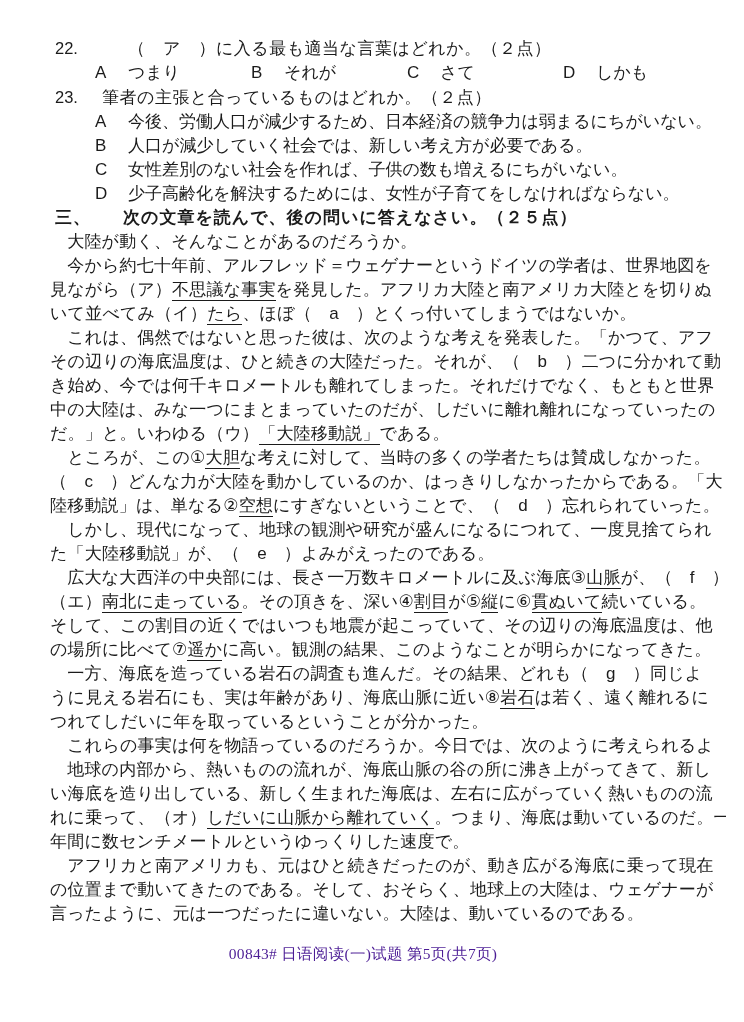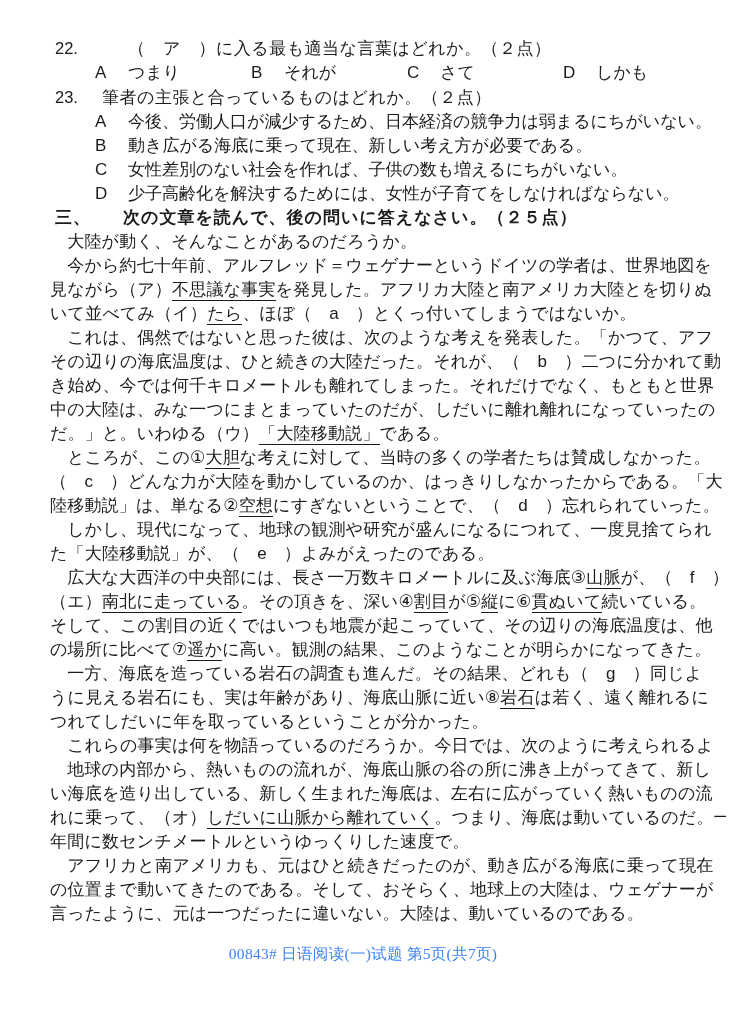--- a/index.html
+++ b/index.html
@@ -26,21 +26,21 @@
 
   .sec-head{display:flex;font-weight:700;letter-spacing:1px;}
   .secnum{flex:none;width:68px;padding-left:5px;}
 
   .pline{height:24px;white-space:nowrap;letter-spacing:0.2px;}
   .ul{border-bottom:1.3px solid #1b1b1b;padding-bottom:0.5px;}
 
   .footer{
     position:absolute;left:0;right:0;top:944px;text-align:center;
     font-family:"Liberation Serif","DejaVu Serif",serif;
-    font-size:15.5px;color:#3b82f6;letter-spacing:0.3px;
+    font-size:15.5px;color:#4c1d95;letter-spacing:0.3px;
   }
 </style>
 </head>
 <body>
 
 <div class="page">
   <div class="content">
 
     <div class="qrow">
       <span class="qnum q22num">22.</span>
@@ -69,21 +69,21 @@
       <span class="qnum q23num">23.</span>
       <span class="qtext">筆者の主張と合っているものはどれか。（２点）</span>
     </div>
     <div class="opts-stacked" id="q23-options">
         <div class="opt-stacked">
           <span class="opt-letter">A</span>
           <span>今後、労働人口が減少するため、日本経済の競争力は弱まるにちがいない。</span>
         </div>
         <div class="opt-stacked">
           <span class="opt-letter">B</span>
-          <span>動き広がる海底に乗って現在、新しい考え方が必要である。</span>
+          <span>人口が減少していく社会では、新しい考え方が必要である。</span>
         </div>
         <div class="opt-stacked">
           <span class="opt-letter">C</span>
           <span>女性差別のない社会を作れば、子供の数も増えるにちがいない。</span>
         </div>
         <div class="opt-stacked">
           <span class="opt-letter">D</span>
           <span>少子高齢化を解決するためには、女性が子育てをしなければならない。</span>
         </div>
       </div>

